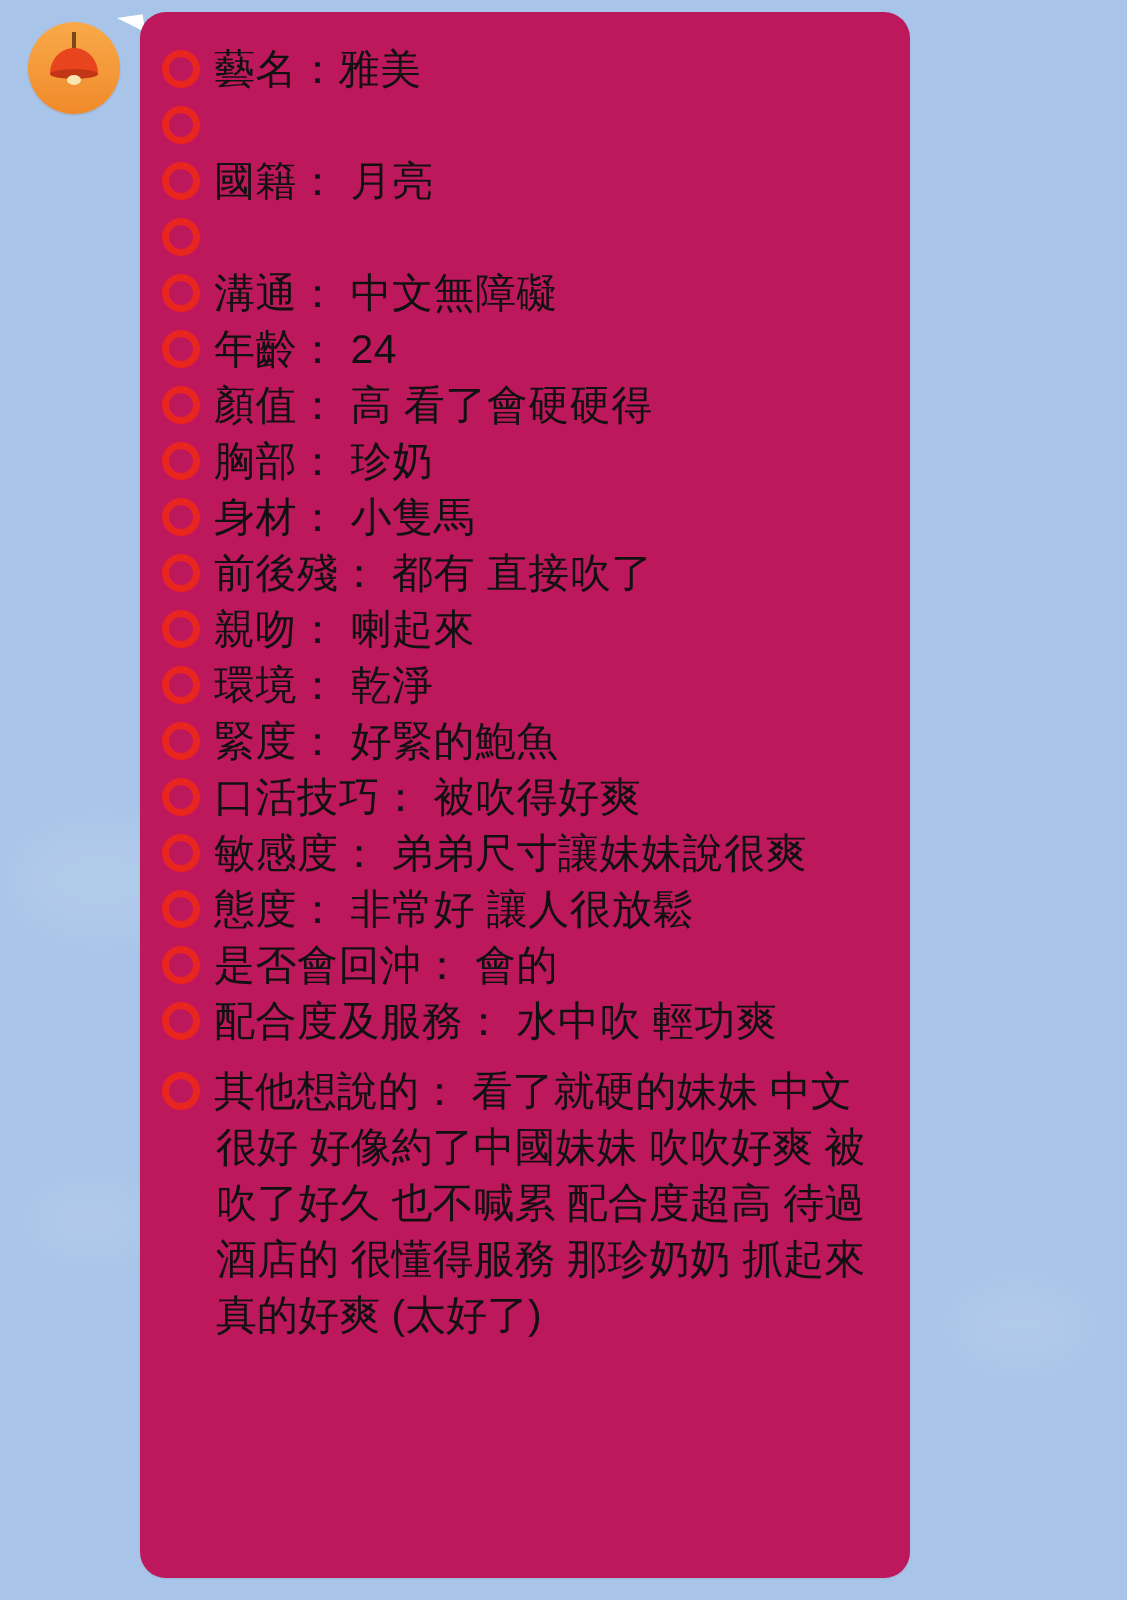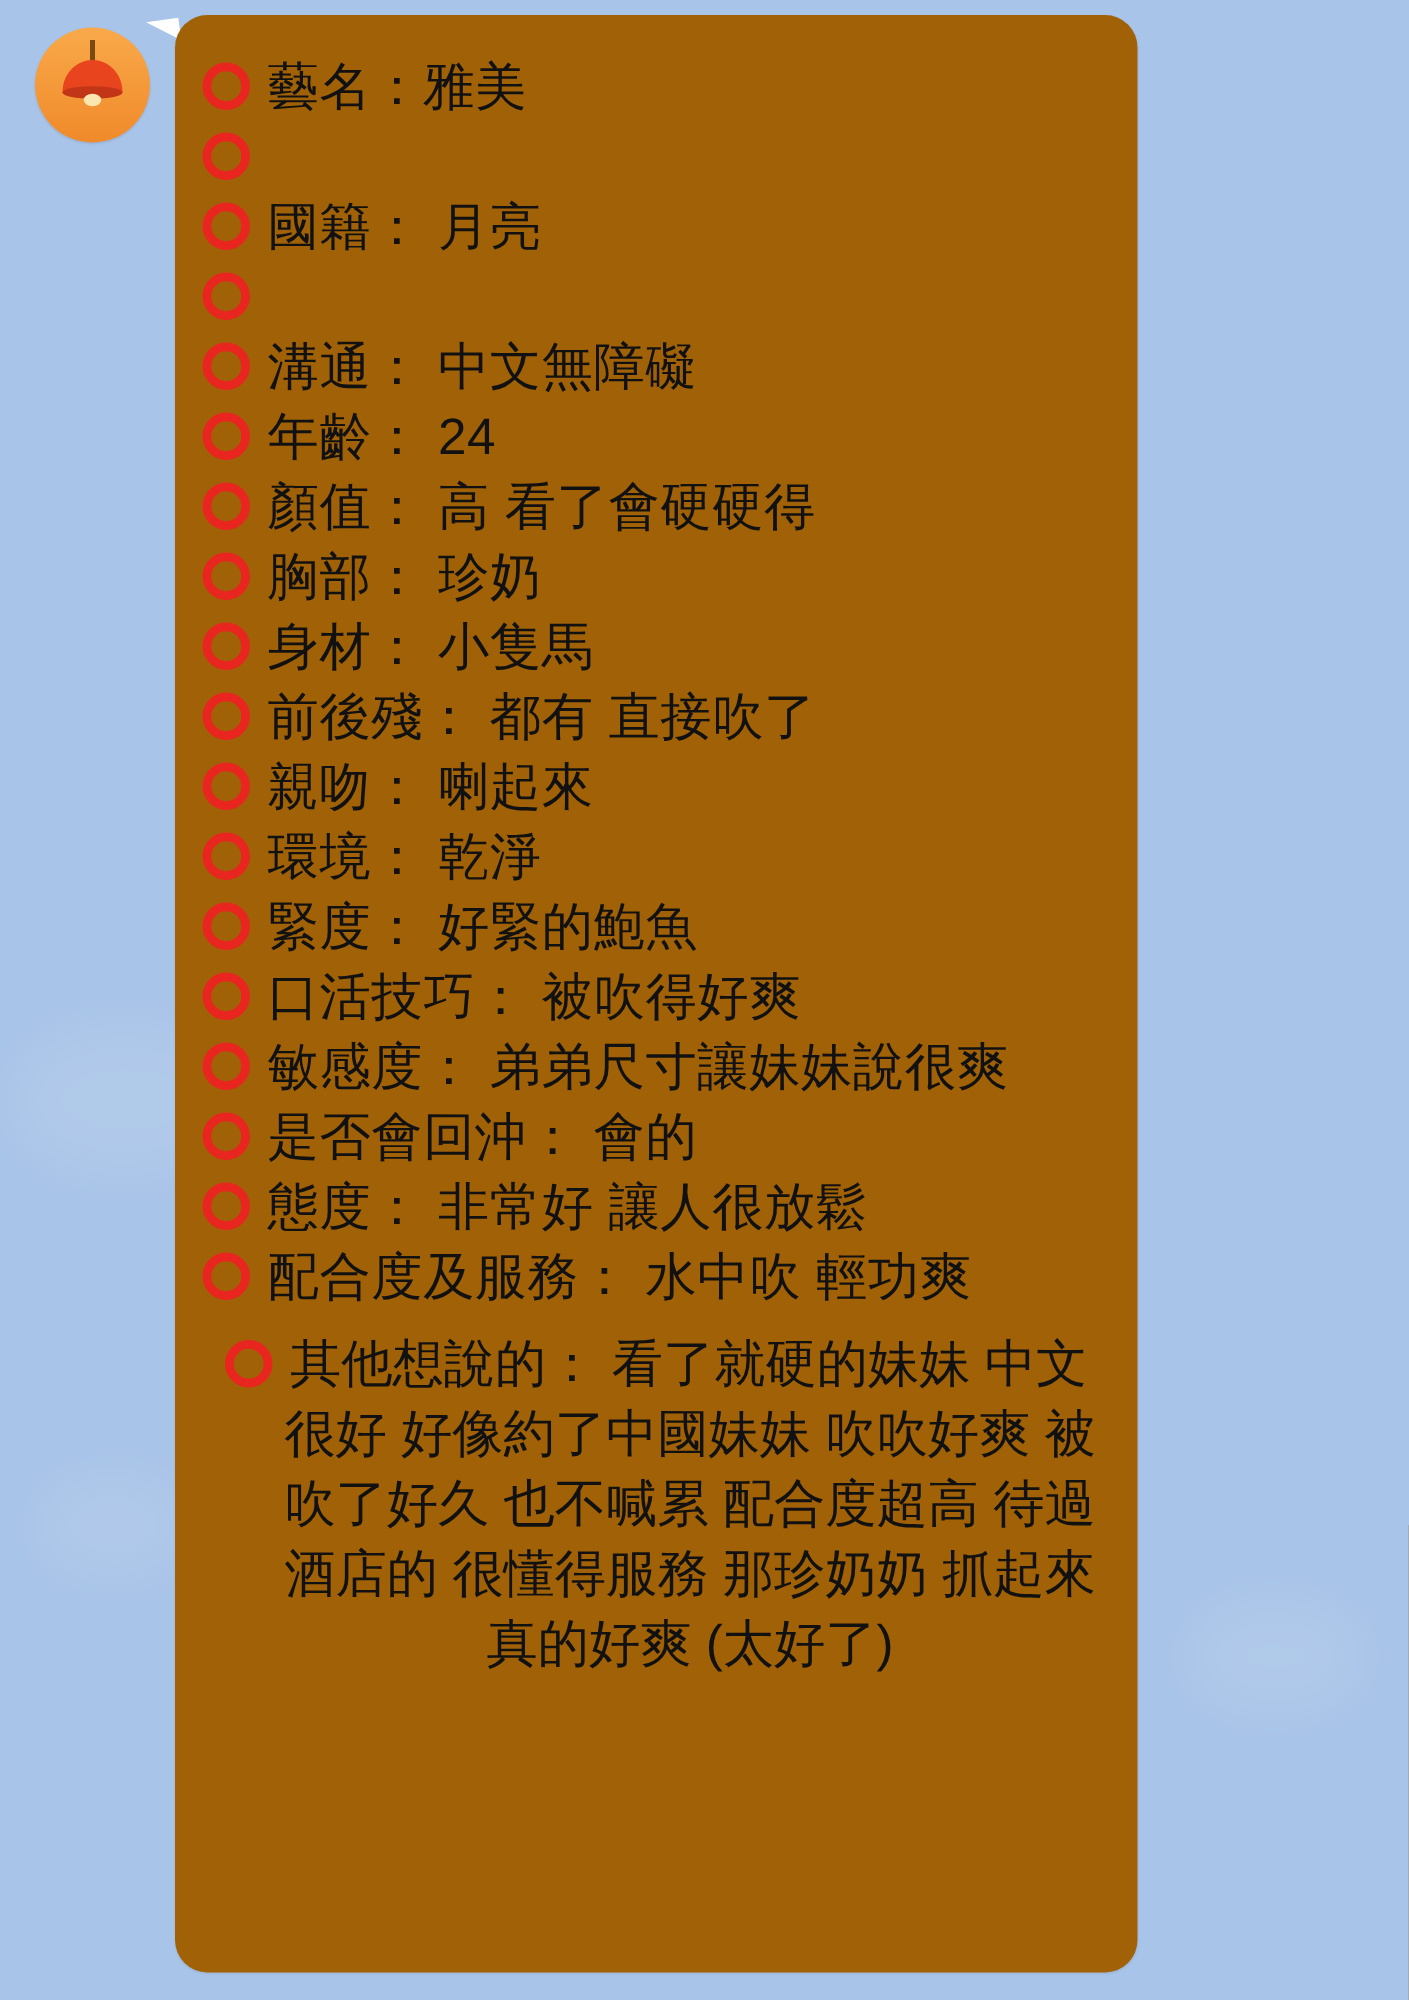--- a/index.html
+++ b/index.html
@@ -41,21 +41,21 @@
   }
   .avatar svg { display: block; }
 
   
   .bubble {
     position: absolute;
     left: 140px;
     top: 12px;
     width: 770px;
     min-height: 1566px;
-    background: #a16207;
+    background: #be185d;
     border-radius: 26px;
     box-sizing: border-box;
     padding: 30px 22px 26px 22px;
     box-shadow: 0 1px 2px rgba(0,0,0,0.08);
   }
   
   .bubble-tail {
     position: absolute;
     left: 118px;
     top: 16px;
@@ -98,21 +98,20 @@
   }
 
   .para {
     display: block;
     font-size: 41px;
     line-height: 56px;
     color: #111111;
     text-indent: -54px;
     padding-left: 54px;
     margin-top: 14px;
-    text-align: center;
   }
 </style>
 </head>
 <body>
 
 <div class="bg-blob b1"></div>
 <div class="bg-blob b2"></div>
 <div class="bg-blob b3"></div>
 
 <div class="avatar">
@@ -153,22 +152,22 @@
 
 
     <span class="line"><span class="bullet"></span><span class="txt">環境： 乾淨</span></span>
 
     <span class="line"><span class="bullet"></span><span class="txt">緊度： 好緊的鮑魚</span></span>
 
     <span class="line"><span class="bullet"></span><span class="txt">口活技巧： 被吹得好爽</span></span>
 
     <span class="line"><span class="bullet"></span><span class="txt">敏感度： 弟弟尺寸讓妹妹說很爽</span></span>
 
+    <span class="line"><span class="bullet"></span><span class="txt">態度： 非常好 讓人很放鬆</span></span>
+
     <span class="line"><span class="bullet"></span><span class="txt">是否會回沖： 會的</span></span>
-
-    <span class="line"><span class="bullet"></span><span class="txt">態度： 非常好 讓人很放鬆</span></span>
 
     <span class="line"><span class="bullet"></span><span class="txt">配合度及服務： 水中吹 輕功爽</span></span>
 
     <span class="para"><span class="bullet"></span><span class="txt">其他想說的： 看了就硬的妹妹 中文很好 好像約了中國妹妹 吹吹好爽 被吹了好久 也不喊累 配合度超高 待過酒店的 很懂得服務 那珍奶奶 抓起來真的好爽 (太好了)</span></span>
 
   </div>
 </div>
 
 </body></html>

